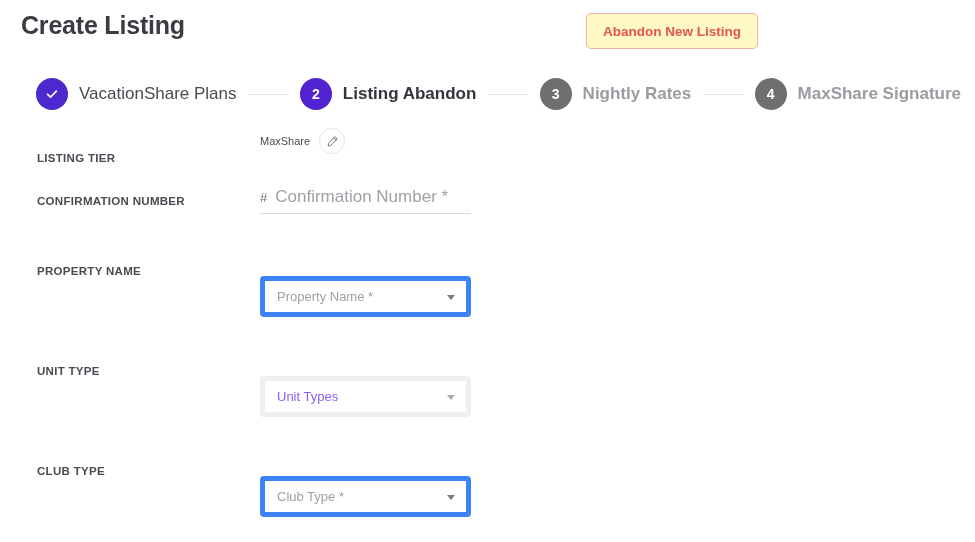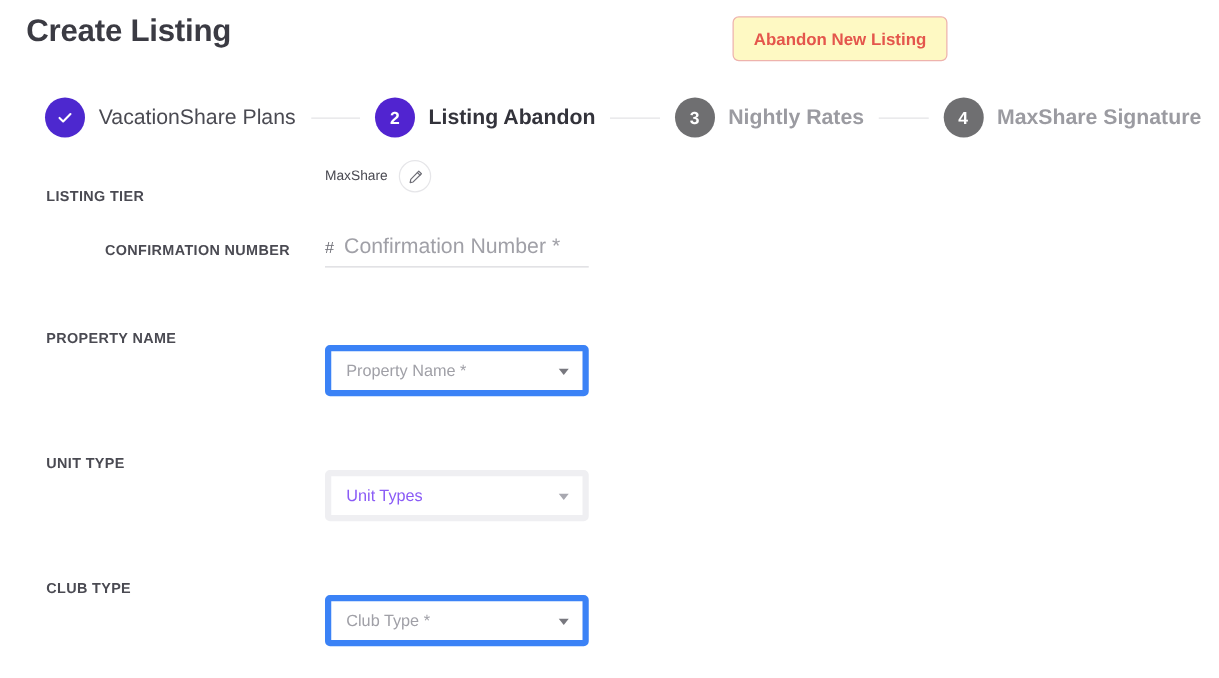--- a/index.html
+++ b/index.html
@@ -287,21 +287,21 @@
             <svg viewBox="0 0 16 16">
               <path d="M11.1 2.3 L13.7 4.9 L5.6 13 L2.6 13.6 L3.2 10.5 Z" fill="none" stroke="#6d6d75" stroke-width="1.15" stroke-linejoin="round" stroke-linecap="round"></path>
               <path d="M9.7 3.7 L12.3 6.3" fill="none" stroke="#6d6d75" stroke-width="1.15" stroke-linecap="round"></path>
             </svg>
           </div>
         </div>
       </div>
     </div>
 
     <div class="form-row" style="height:70px;">
-      <div class="row-label" style="top:9px;margin-left:47px;">CONFIRMATION NUMBER</div>
+      <div class="row-label" style="top:9px;">CONFIRMATION NUMBER</div>
       <div class="row-field" style="top:1px;">
         <div class="underline-field">
           <span class="field-prefix">#</span>
           <input type="text" placeholder="Confirmation Number *" style="">
         </div>
       </div>
     </div>
 
     <div class="form-row" style="height:100px;">
       <div class="row-label" style="top:9px;">PROPERTY NAME</div>

